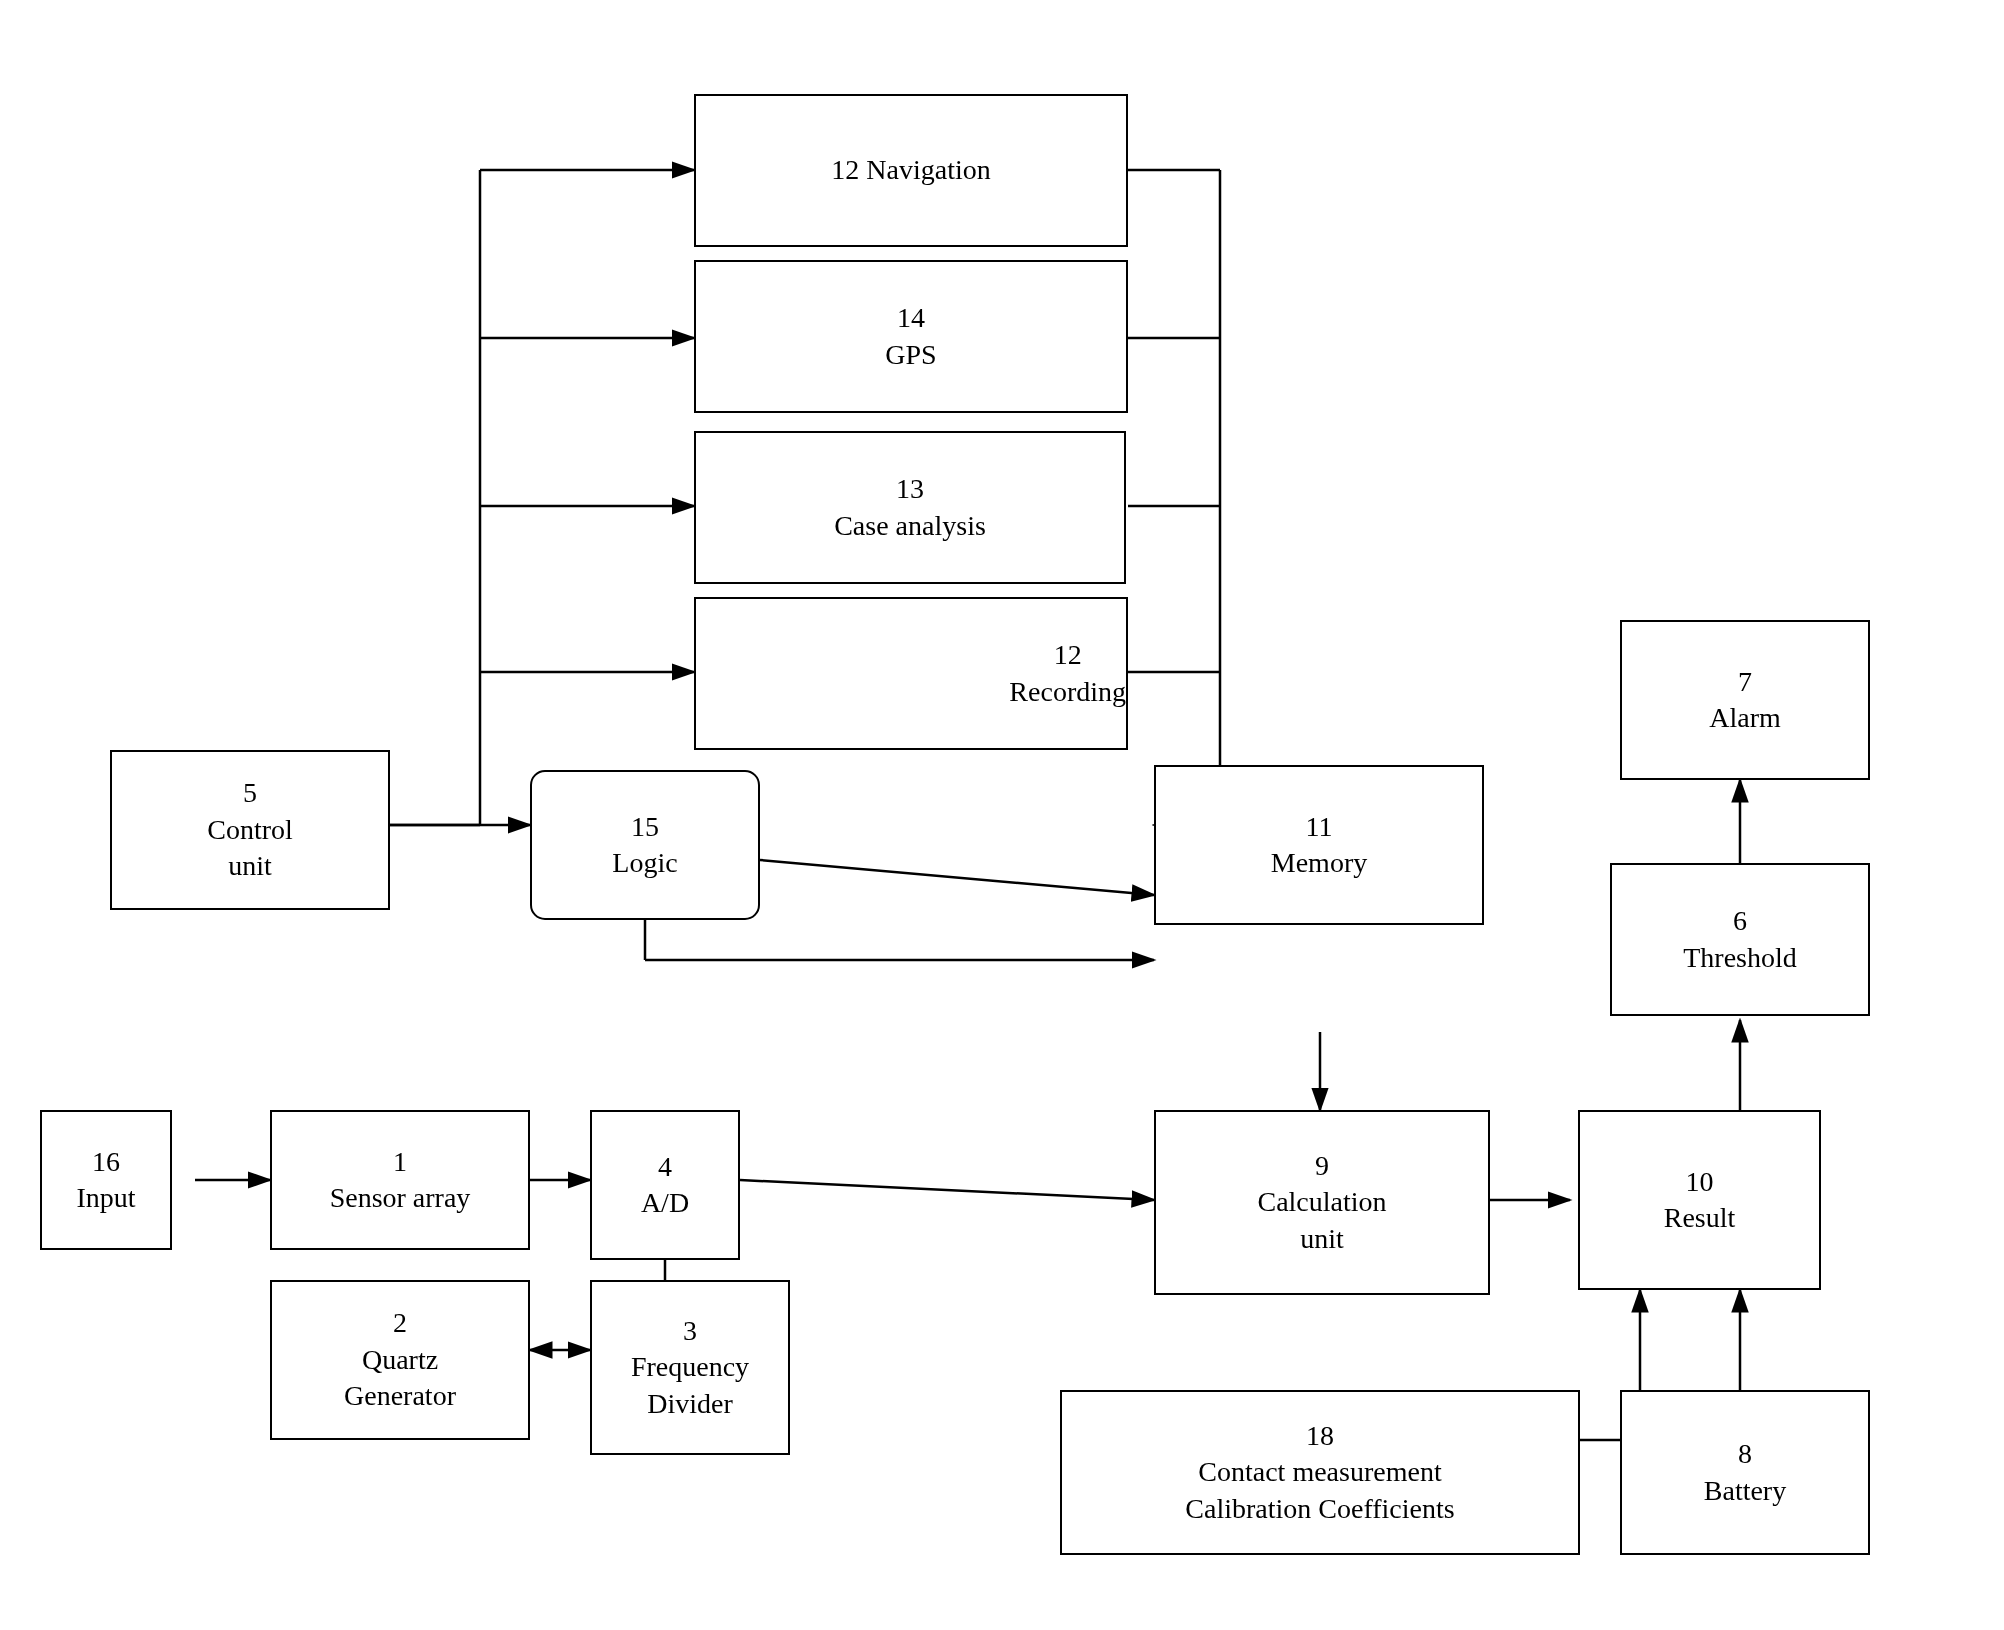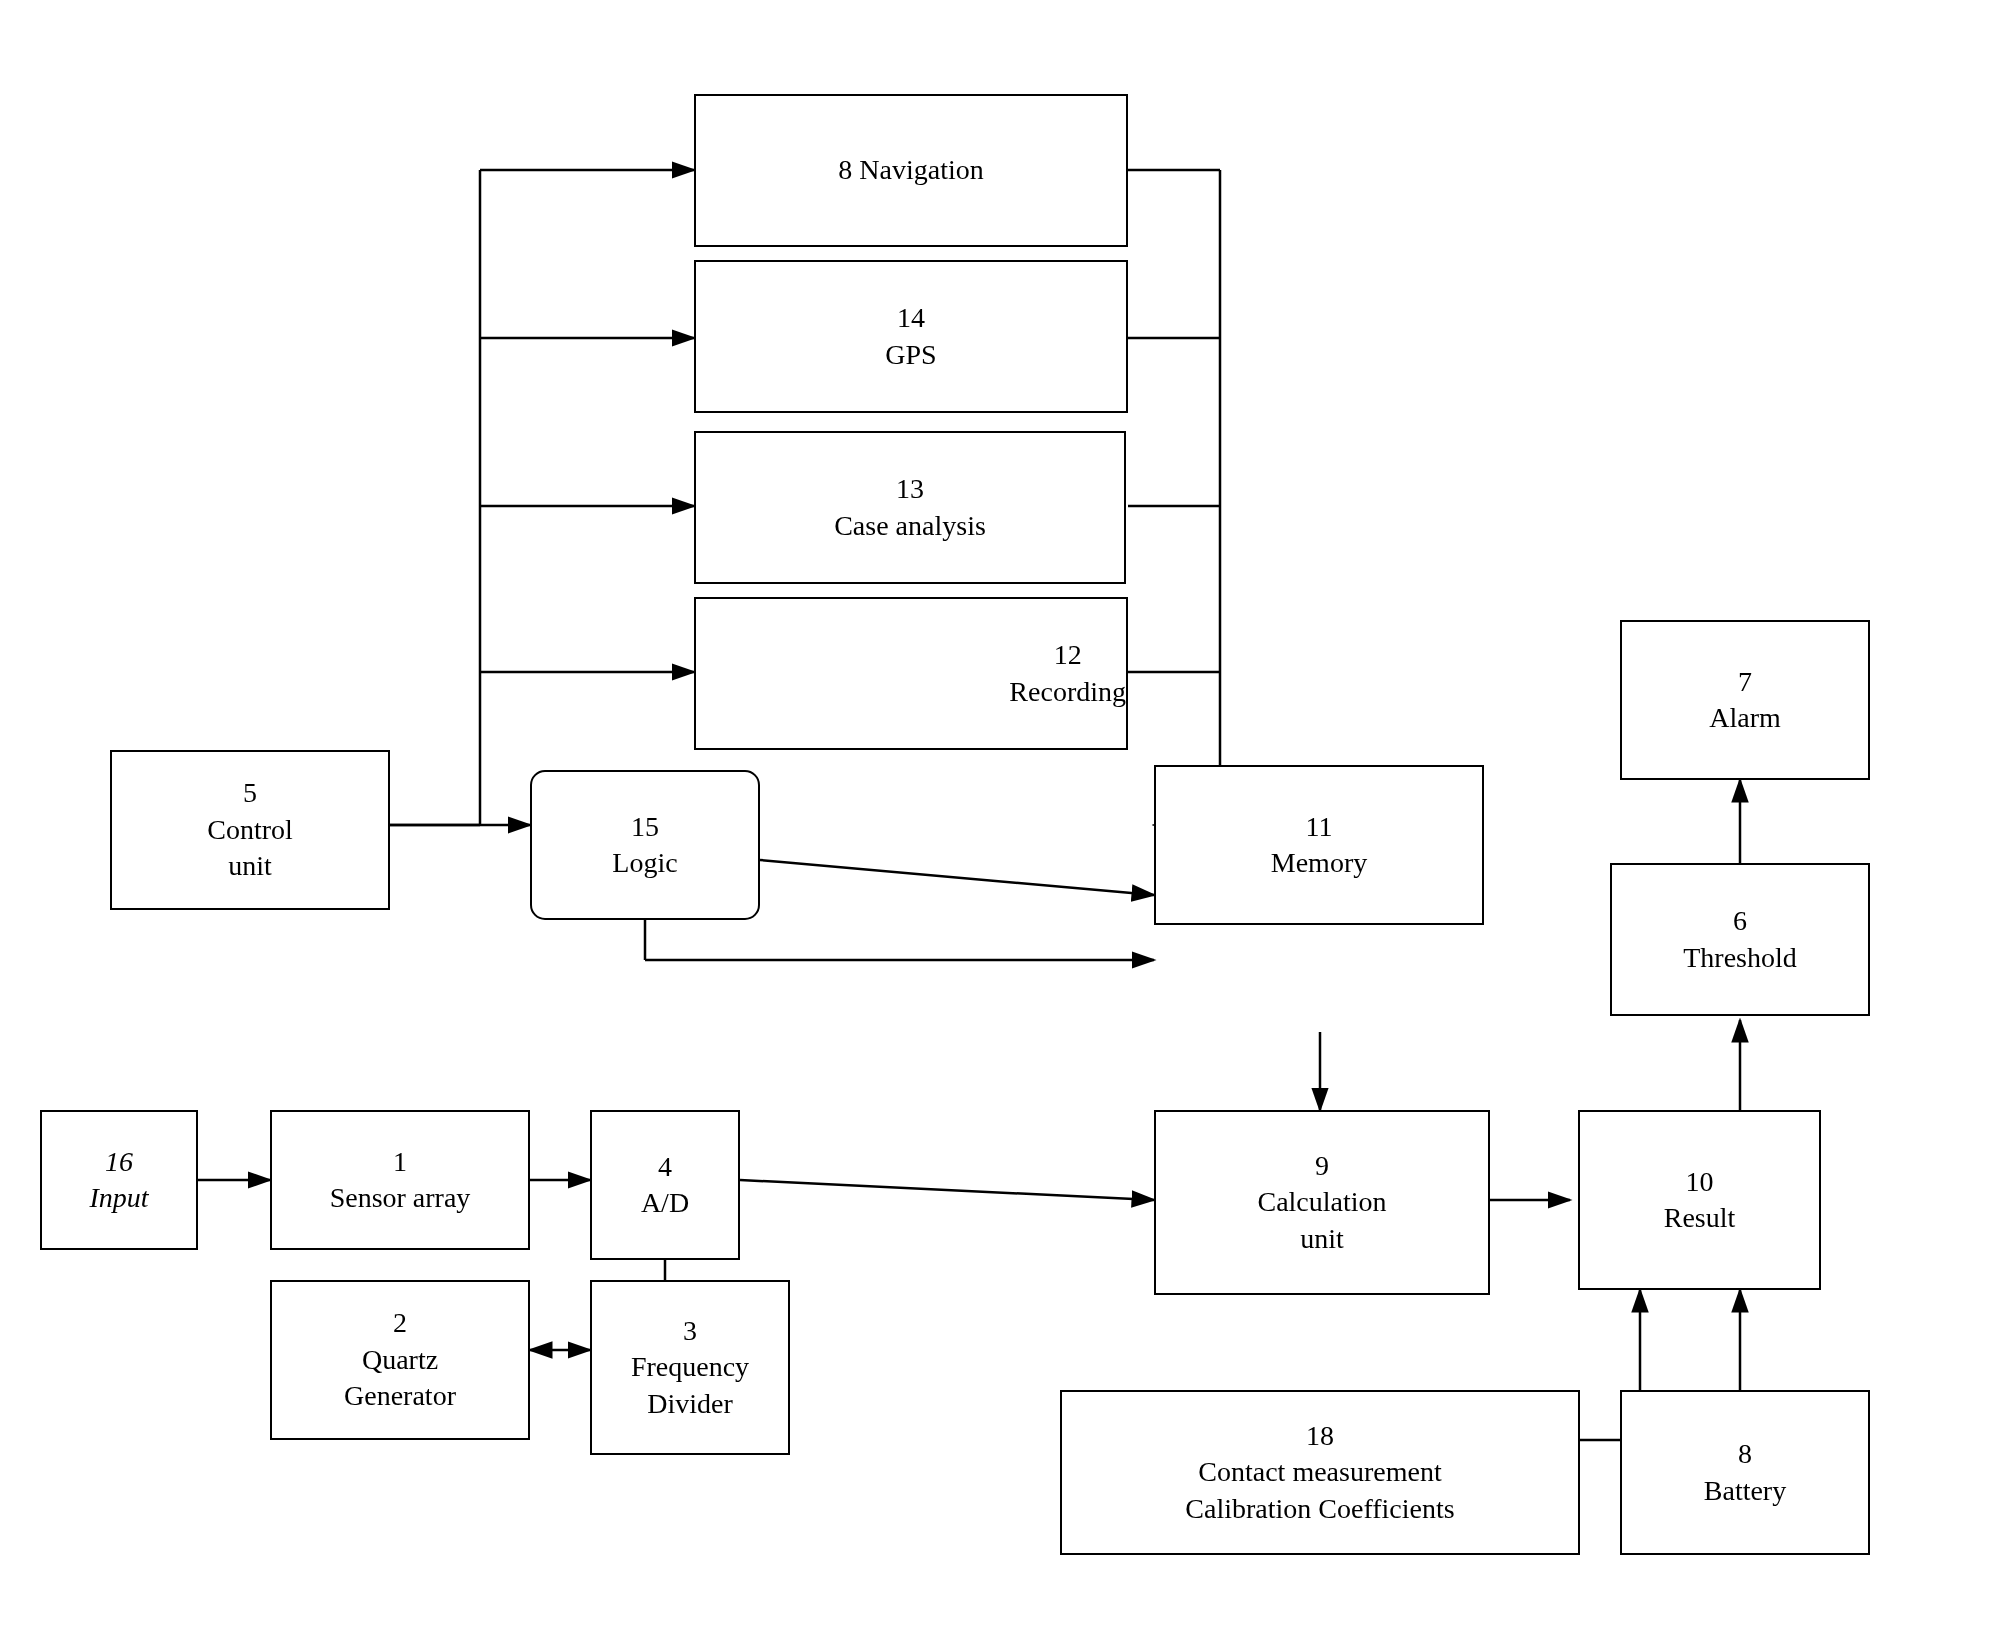--- a/index.html
+++ b/index.html
@@ -90,21 +90,21 @@
 
   <line x1="1740" y1="1390" x2="1740" y2="1290" stroke="#000" stroke-width="2.5" marker-end="url(#arrowhead)"></line>
 
   <line x1="1740" y1="1110" x2="1740" y2="1020" stroke="#000" stroke-width="2.5" marker-end="url(#arrowhead)"></line>
 
   <line x1="1740" y1="863" x2="1740" y2="780" stroke="#000" stroke-width="2.5" marker-end="url(#arrowhead)"></line>
 
 </svg>
 
 <div class="block" style="left:694px; top:94px; width:434px; height:153px;">
-  <span>8
+  <span>12
 Navigation</span>
 </div>
 
 <div class="block" style="left:694px; top:260px; width:434px; height:153px;">
   <span>14<br>GPS</span>
 </div>
 
 <div class="block" style="left:694px; top:431px; width:432px; height:153px;">
   <span>13<br>Case analysis</span>
 </div>
@@ -126,21 +126,21 @@
 </div>
 
 <div class="block" style="left:1620px; top:620px; width:250px; height:160px;">
   <span>7<br>Alarm</span>
 </div>
 
 <div class="block" style="left:1610px; top:863px; width:260px; height:153px;">
   <span>6<br>Threshold</span>
 </div>
 
-<div class="block" style="left:40px; top:1110px; width:158px; height:140px;font-style:italic;">
+<div class="block" style="left:40px; top:1110px; width:132px; height:140px;">
   <span>16<br>Input</span>
 </div>
 
 <div class="block" style="left:270px; top:1110px; width:260px; height:140px;">
   <span>1<br>Sensor array</span>
 </div>
 
 <div class="block" style="left:590px; top:1110px; width:150px; height:150px;">
   <span>4<br>A/D</span>
 </div>

